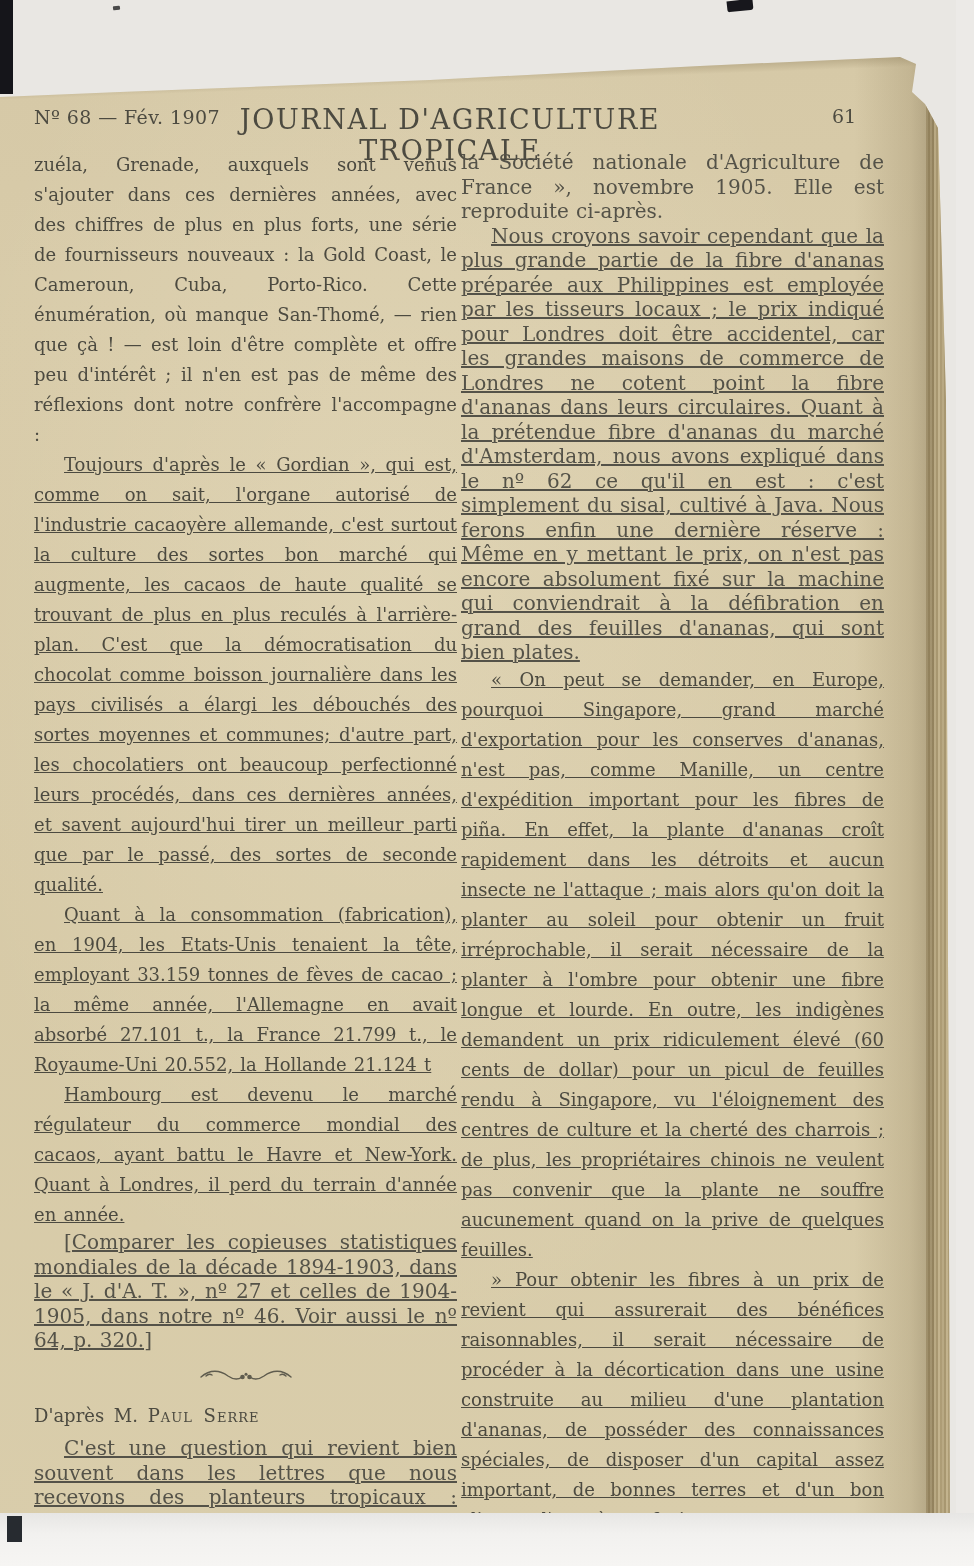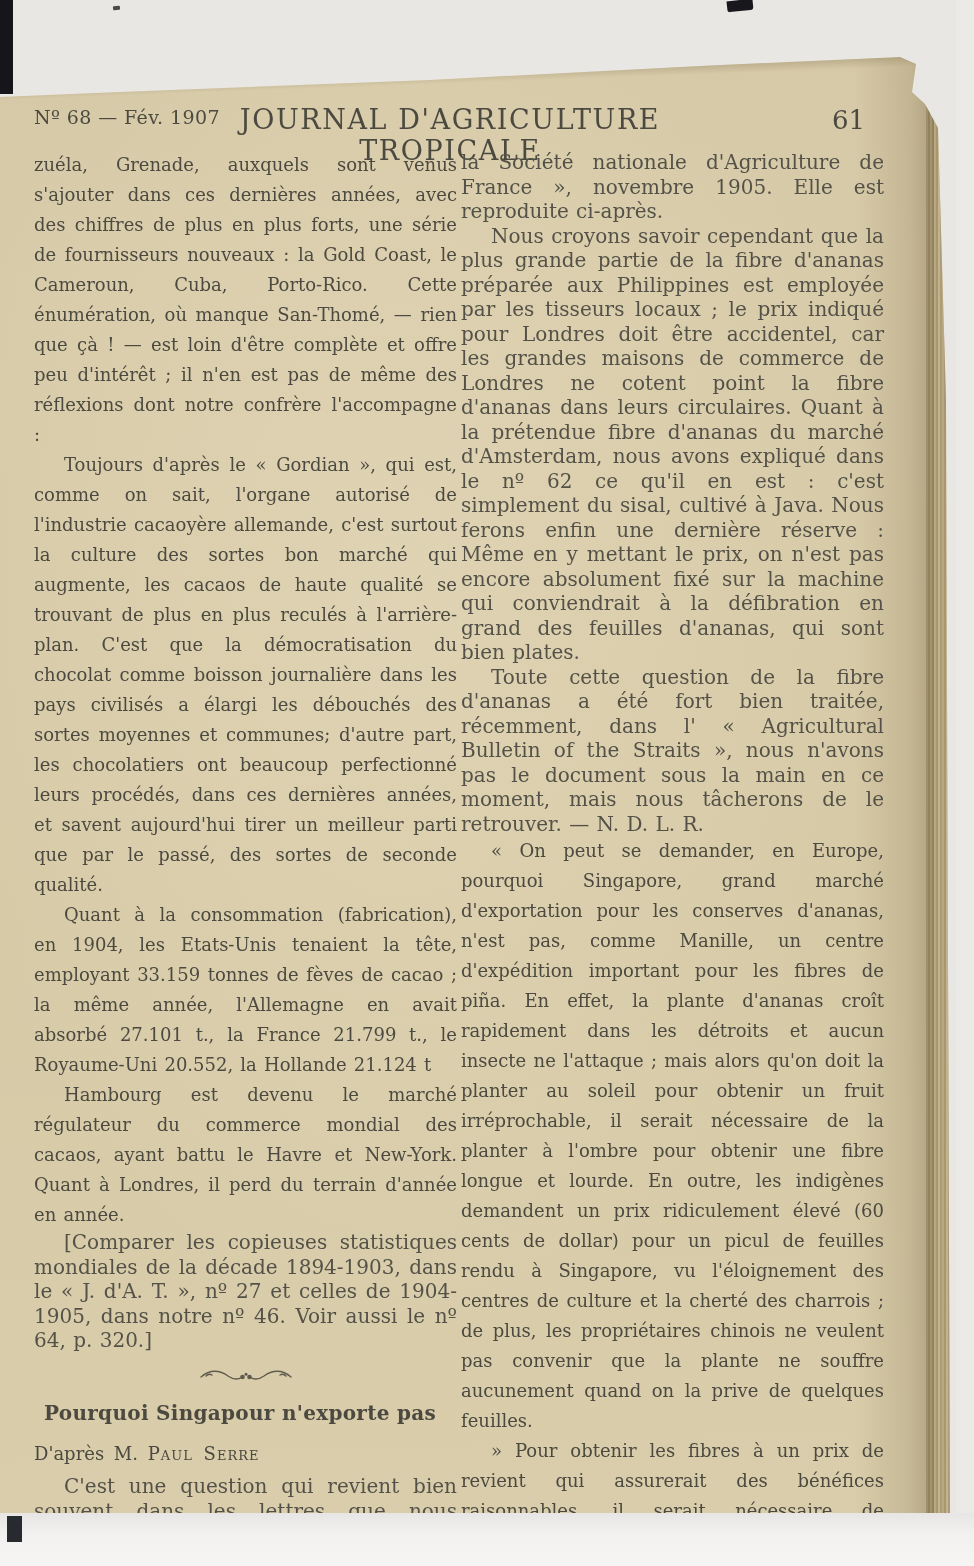--- a/index.html
+++ b/index.html
@@ -40,28 +40,28 @@
   .bottom-band{
     position:absolute;left:0;top:1513px;width:974px;height:53px;
     background:linear-gradient(180deg,#e7e6e4 0%,#f2f1ef 40%,#f6f5f3 100%);
   }
   .black-square-bottomleft{position:absolute;left:7px;top:1516px;width:15px;height:26px;background:#272b30;}
   
   .ink{color:#4c4a40;}
   .page-header{position:absolute;left:0;top:104px;width:900px;height:32px;}
   .issue-label{position:absolute;left:34px;top:2px;font-size:19px;letter-spacing:.4px;}
   .journal-title{position:absolute;left:150px;right:150px;top:0;text-align:center;font-size:27px;letter-spacing:1.6px;}
-  .page-number{position:absolute;left:832px;top:1px;font-size:26px;}
+  .page-number{position:absolute;left:832px;top:1px;font-size:19px;}
   .column{position:absolute;top:150px;width:423px;text-align:justify;}
   .column p{margin:0;}
   .left-col{left:34px;}
   .right-col{left:461px;}
   .main-text{font-size:18px;line-height:30px;word-spacing:1.5px;}
   .petit-text{font-size:20px;line-height:24.5px;word-spacing:1px;color:#545248;}
-  .indent{text-indent:30px;}
+  .indent{text-indent:30px;text-decoration:underline;}
   .note{margin-top:4px;}
   .ornament-wrap{text-align:center;margin:14px 0 10px 0;}
   .section-heading{font-weight:bold;font-size:20px;line-height:28px;letter-spacing:.3px;text-align:left;margin-top:6px;}
   .section-heading .line1{display:block;padding-left:10px;}
   .section-heading .line2{display:block;text-align:right;padding-right:6px;}
   .byline{text-align:left;font-size:18px;margin:14px 0 10px 0;word-spacing:4px;}
   .byline .name{font-variant:small-caps;letter-spacing:1px;}
   .quote-gap{margin-top:20px;}
   .intro-gap{margin-top:4px;}
 </style>
@@ -96,35 +96,33 @@
         </g>
         <g fill="#5f5c4e">
           <circle cx="44.5" cy="10" r="2.3"></circle>
           <circle cx="51.5" cy="10" r="2.3"></circle>
           <circle cx="48" cy="7.2" r="1.5"></circle>
         </g>
       </svg>
     </div>
 
     <h2 class="section-heading">
-      <span class="line1">Pourquoi Singapour n'exporte pas</span>
     </h2>
 
     <div class="byline">
       <span>D'après M.</span>
       <span class="name">Paul Serre</span>
     </div>
 
     <p class="petit-text indent intro-gap">C'est une question qui revient bien souvent dans les lettres que nous recevons des planteurs tropicaux : pourquoi ne pas tirer parti des feuilles de l'ananas après en avoir récolté le fruit ? M. Paul Serre, vice-consul de France à Batavia, y répond très à propos, dans une note parue comme supplément du « Bulletin des séances</p>
   </div>
 
   <div class="column right-col ink">
     <p class="petit-text">la Société nationale d'Agriculture de France », novembre 1905. Elle est reproduite ci-après.</p>
     <p class="petit-text indent">Nous croyons savoir cependant que la plus grande partie de la fibre d'ananas préparée aux Philippines est employée par les tisseurs locaux ; le prix indiqué pour Londres doit être accidentel, car les grandes maisons de commerce de Londres ne cotent point la fibre d'ananas dans leurs circulaires. Quant à la prétendue fibre d'ananas du marché d'Amsterdam, nous avons expliqué dans le nº 62 ce qu'il en est : c'est simplement du sisal, cultivé à Java. Nous ferons enfin une dernière réserve : Même en y mettant le prix, on n'est pas encore absolument fixé sur la machine qui conviendrait à la défibration en grand des feuilles d'ananas, qui sont bien plates.</p>
-    <p class="petit-text indent">Toute cette question de la fibre d'ananas a été fort bien traitée, récemment, dans l' « Agricultural Bulletin of the Straits », nous n'avons pas le document sous la main en ce moment, mais nous tâcherons de le retrouver. — N. D. L. R.</p>
     <p class="main-text indent quote-gap">« On peut se demander, en Europe, pourquoi Singapore, grand marché d'exportation pour les conserves d'ananas, n'est pas, comme Manille, un centre d'expédition important pour les fibres de piña. En effet, la plante d'ananas croît rapidement dans les détroits et aucun insecte ne l'attaque ; mais alors qu'on doit la planter au soleil pour obtenir un fruit irréprochable, il serait nécessaire de la planter à l'ombre pour obtenir une fibre longue et lourde. En outre, les indigènes demandent un prix ridiculement élevé (60 cents de dollar) pour un picul de feuilles rendu à Singapore, vu l'éloignement des centres de culture et la cherté des charrois ; de plus, les propriétaires chinois ne veulent pas convenir que la plante ne souffre aucunement quand on la prive de quelques feuilles.</p>
     <p class="main-text indent">» Pour obtenir les fibres à un prix de revient qui assurerait des bénéfices raisonnables, il serait nécessaire de procéder à la décortication dans une usine construite au milieu d'une plantation d'ananas, de posséder des connaissances spéciales, de disposer d'un capital assez important, de bonnes terres et d'un bon climat, d'eau à profusion, notamment pour actionner les turbines, de machines très modernes, de bois à brûler et</p>
   </div>
 </div>
 
 <div class="black-strip-topleft"></div>
 <div class="speck-1"></div>
 <div class="mark-topcenter"></div>
 <div class="right-bg-strip"></div>
 

